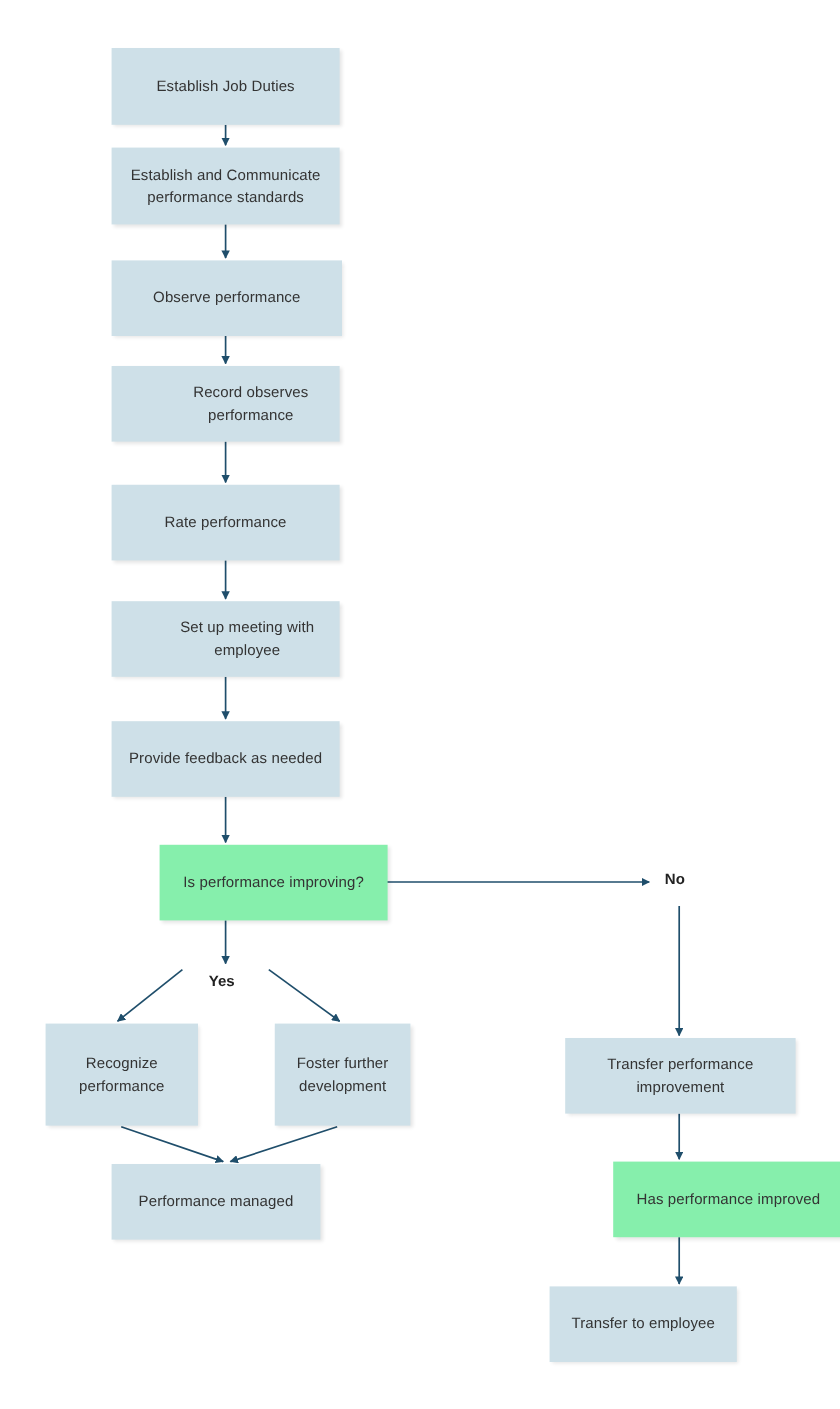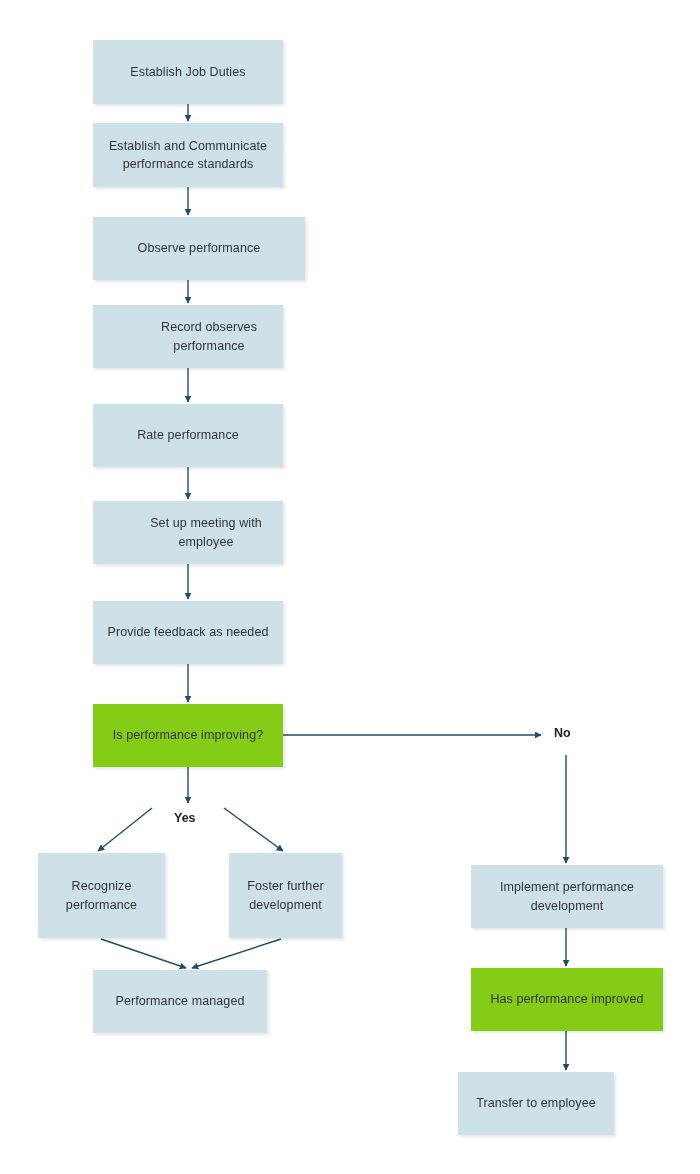--- a/index.html
+++ b/index.html
@@ -29,21 +29,22 @@
     color: #333333;
     line-height: 1.45;
     padding: 2px 6px;
     letter-spacing: 0.1px;
     box-shadow: 2px 2px 3px rgba(0,0,0,0.10);
   }
   .node.process {
     background: #cee0e8;
   }
   .node.decision {
-    background: #84cc16;
+    background: #86efac;
+    margin-left: 40px;
   }
   .edge-label {
     position: absolute;
     font-size: 12.5px;
     font-weight: bold;
     color: #222222;
     white-space: nowrap;
   }
   svg.connectors {
     position: absolute;
@@ -80,29 +81,29 @@
       <line x1="101" y1="939" x2="186" y2="968"></line>
       <line x1="281" y1="939" x2="192" y2="968"></line>
       <line x1="566" y1="755" x2="566" y2="863"></line>
       <line x1="566" y1="928" x2="566" y2="966"></line>
       <line x1="566" y1="1031" x2="566" y2="1070"></line>
     </g>
   </svg>
 
   <div class="node process" style="left:93px;  top:40px;   width:190px; height:64px;">Establish Job Duties</div>
   <div class="node process" style="left:93px;  top:123px;  width:190px; height:64px;">Establish and Communicate performance standards</div>
-  <div class="node process" style="left:93px;  top:217px;  width:212px; height:63px;">Observe performance</div>
+  <div class="node process" style="left:93px;  top:217px;  width:192px; height:63px;">Observe performance</div>
   <div class="node process" style="left:93px;  top:305px;  width:190px; height:63px;padding-left:48px;">Record observes performance</div>
   <div class="node process" style="left:93px;  top:404px;  width:190px; height:63px;">Rate performance</div>
   <div class="node process" style="left:93px;  top:501px;  width:190px; height:63px;padding-left:42px;">Set up meeting with employee</div>
   <div class="node process" style="left:93px;  top:601px;  width:190px; height:63px;">Provide feedback as needed</div>
   <div class="node decision" style="left:93px;  top:704px;  width:190px; height:63px;">Is performance improving?</div>
   <div class="node process" style="left:38px;  top:853px;  width:127px; height:85px;">Recognize performance</div>
   <div class="node process" style="left:229px; top:853px;  width:113px; height:85px;">Foster further development</div>
   <div class="node process" style="left:93px;  top:970px;  width:174px; height:63px;">Performance managed</div>
-  <div class="node process" style="left:471px; top:865px;  width:192px; height:63px;">Implement performance development</div>
+  <div class="node process" style="left:471px; top:865px;  width:192px; height:63px;">Transfer performance improvement</div>
   <div class="node decision" style="left:471px; top:968px;  width:192px; height:63px;">Has performance improved</div>
   <div class="node process" style="left:458px; top:1072px; width:156px; height:63px;">Transfer to employee</div>
 
   <div class="edge-label" style="left:554px; top:726px;">No</div>
   <div class="edge-label" style="left:174px; top:811px;">Yes</div>
 
 </div>
 
 </body></html>

